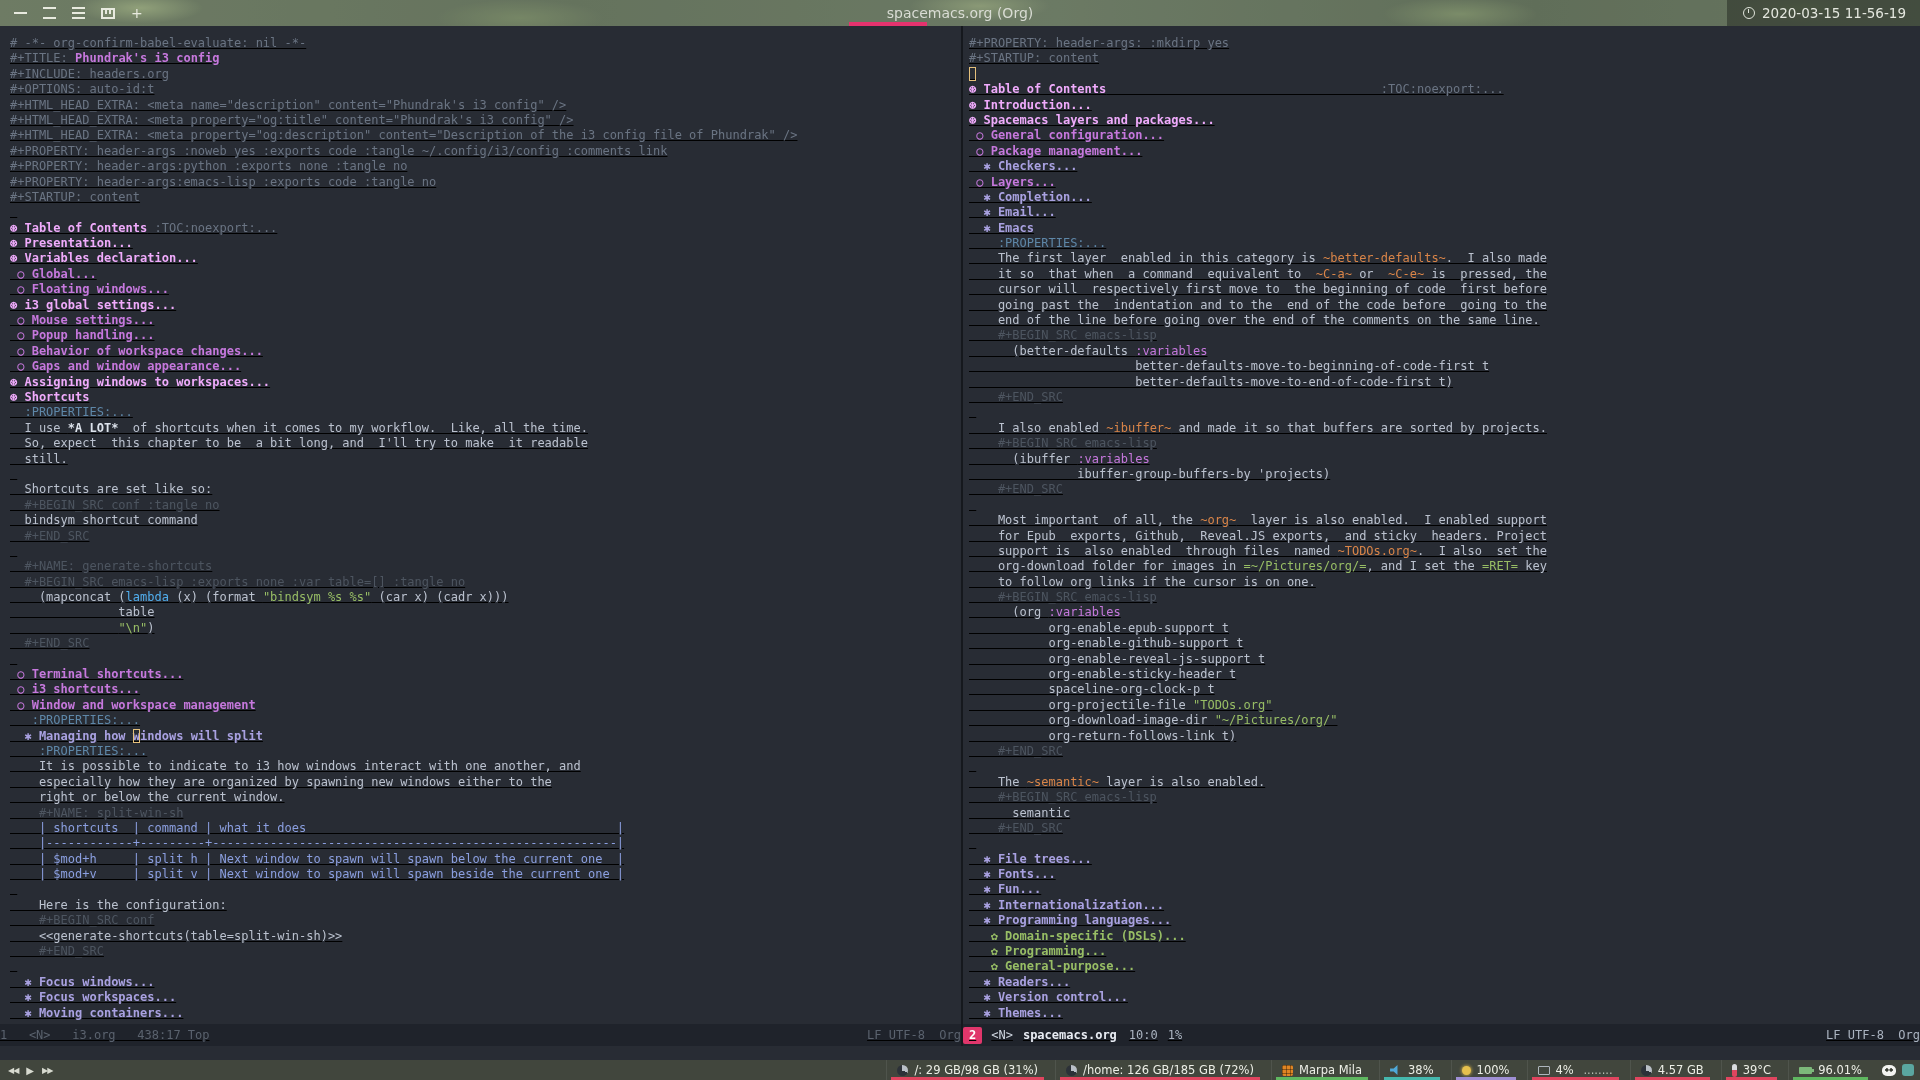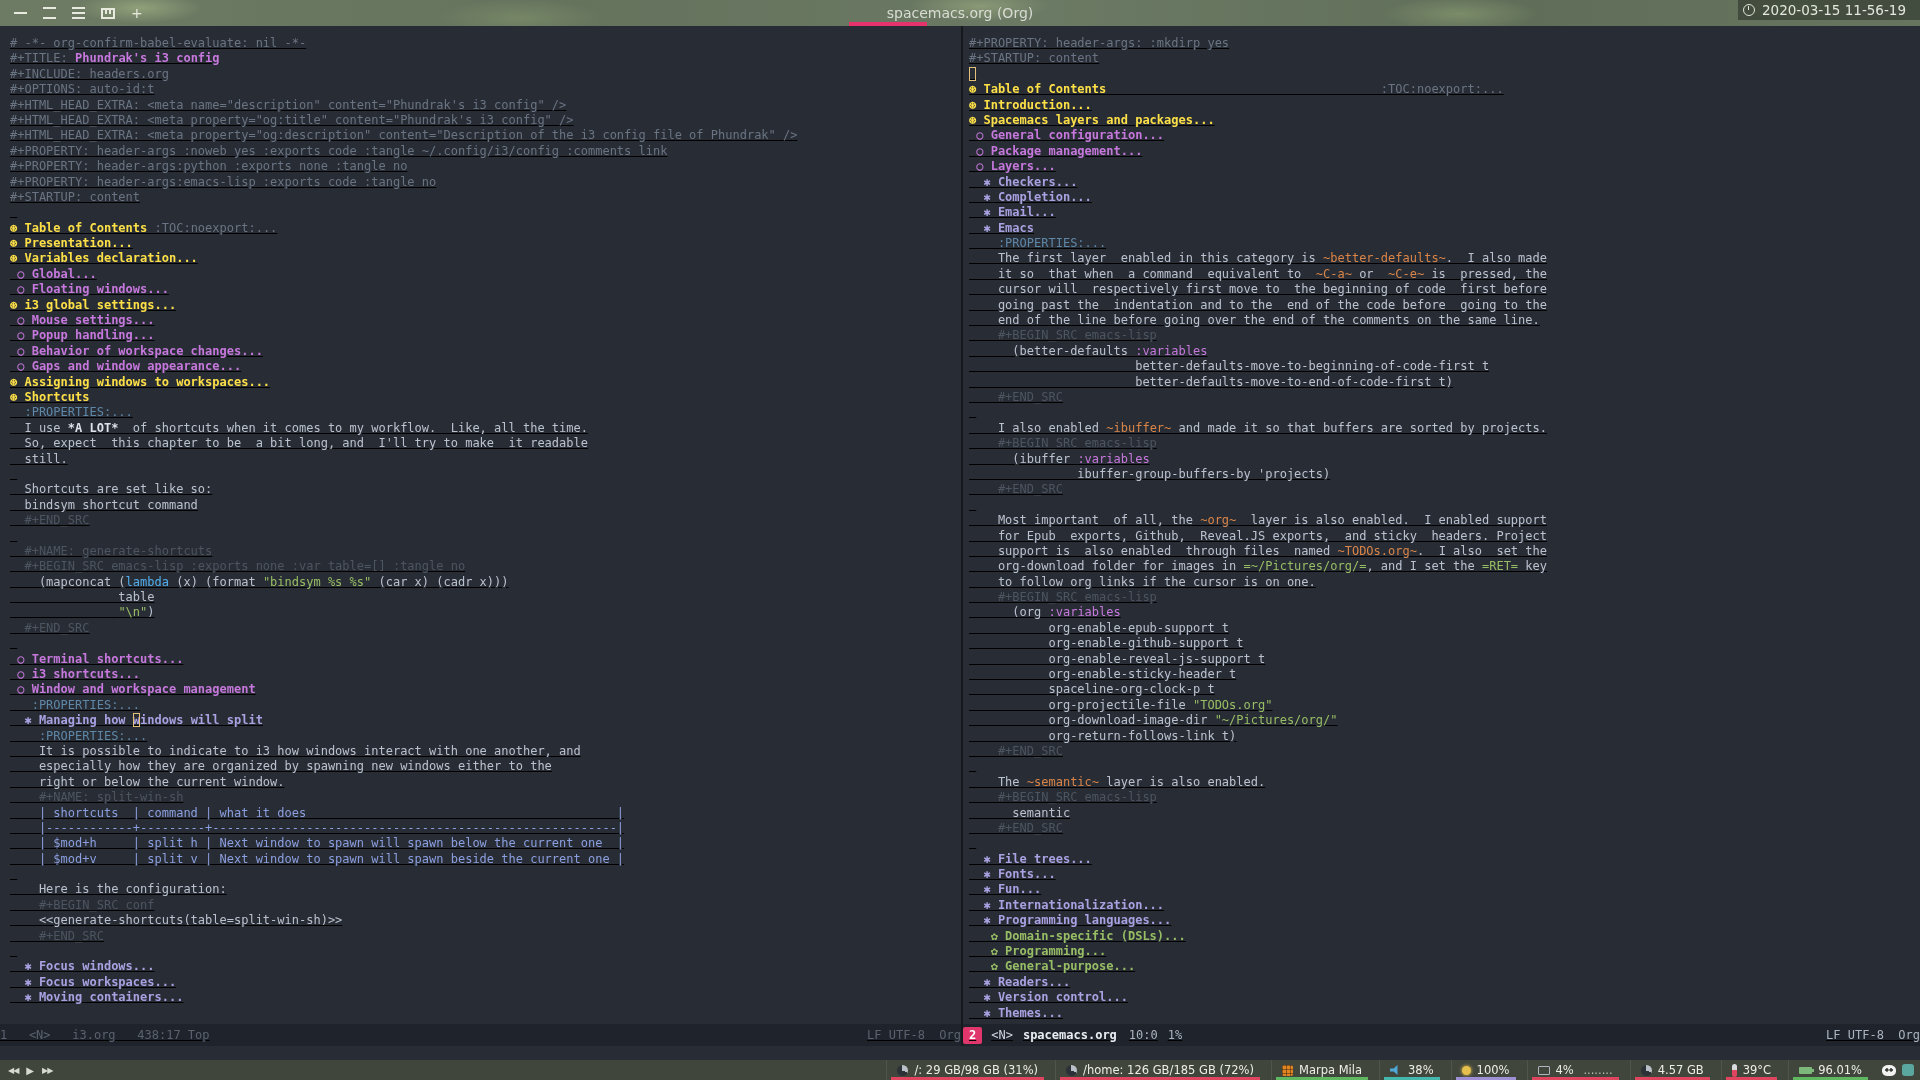--- a/index.html
+++ b/index.html
@@ -22,43 +22,43 @@
   .wsg{display:block;}
   .g1{width:13px;height:2px;background:#e8eadf;}
   .g2{width:13px;height:8px;border-top:2px solid #e8eadf;border-bottom:2px solid #e8eadf;}
   .g3{width:13px;height:12px;background:linear-gradient(#e8eadf 0 2px,transparent 2px 5px,#e8eadf 5px 7px,transparent 7px 10px,#e8eadf 10px 12px);}
   .g4{width:14px;height:11px;border:2px solid #e8eadf;display:flex;justify-content:space-evenly;align-items:flex-start;box-sizing:border-box;}
   .g4 i{display:block;width:2px;height:4px;background:#e8eadf;}
   .ws-plus{font-size:14px;font-family:"DejaVu Sans",sans-serif;}
   .tb-title{position:absolute;left:50%;top:0;transform:translateX(-50%);line-height:26px;
             color:#d9dcd4;font-size:14px;font-family:"DejaVu Sans",sans-serif;white-space:nowrap;}
   .tb-underline{position:absolute;left:849px;bottom:0;width:78px;height:4px;background:#e5336e;}
-  .tb-clock{position:absolute;right:0;top:0;height:20px;display:flex;align-items:center;gap:7px;
-            padding:0 14px 0 5px;background:rgba(38,44,36,.55);color:#e4e7df;font-size:13.5px;
+  .tb-clock{position:absolute;right:0;top:0;height:26px;display:flex;align-items:center;gap:7px;
+            padding:0 14px 0 16px;background:rgba(38,44,36,.55);color:#e4e7df;font-size:13.5px;
             font-family:"DejaVu Sans",sans-serif;}
   .clock-icon{display:inline-block;width:12px;height:12px;border:1.5px solid #dfe3da;border-radius:50%;position:relative;box-sizing:border-box;}
   .clock-icon::after{content:'';position:absolute;left:4px;top:1px;width:1.5px;height:4px;background:#dfe3da;}
 
   
   .frame{position:absolute;left:0;top:26px;width:1920px;height:1034px;display:flex;flex-direction:column;background:#282c34;}
   .windows{display:flex;flex-direction:row;height:1020px;text-decoration:underline;}
   .ewin{display:flex;flex-direction:column;height:100%;}
   .ewin.left{width:961px;}
   .ewin.right{flex:1;}
   .divider{width:2px;background:#15181d;}
   .buf{flex:1;overflow:hidden;padding:10px 0 0 10px;}
   .ewin.right .buf{padding-left:6px;}
   .line{height:15.4px;white-space:pre;font-size:12px;line-height:15.4px;color:#bbc2cf;}
 
   .f-text{color:#bbc2cf;}
   .f-cmt{color:#6a7483;}
   .f-srcmeta{color:#4d5560;}
   .f-drawer{color:#5e87a8;}
   .f-title{color:#c678dd;font-weight:bold;}
-  .f-h1{color:#fde047;font-weight:bold;}
+  .f-h1{color:#f0abfc;font-weight:bold;}
   .f-h2{color:#c678dd;font-weight:bold;}
   .f-h3{color:#a9a1e1;font-weight:bold;}
   .f-h4{color:#98be65;font-weight:bold;}
   .f-table{color:#8b9fe0;}
   .f-code{color:#da8548;}
   .f-verb{color:#98be65;}
   .f-str{color:#98be65;}
   .f-kw{color:#51afef;}
   .f-builtin{color:#c678dd;}
   .f-bold{color:#dde3ec;font-weight:bold;}
@@ -169,20 +169,21 @@
             <div class="line"><span class="f-h2"> ○ Behavior of workspace changes...</span></div>
             <div class="line"><span class="f-h2"> ○ Gaps and window appearance...</span></div>
             <div class="line"><span class="f-h1">⊛ Assigning windows to workspaces...</span></div>
             <div class="line"><span class="f-h1">⊛ Shortcuts</span></div>
             <div class="line"><span class="f-drawer">  :PROPERTIES:...</span></div>
             <div class="line"><span class="f-text">  I use </span><span class="f-bold">*A LOT*</span><span class="f-text">  of shortcuts when it comes to my workflow.  Like, all the time.</span></div>
             <div class="line"><span class="f-text">  So, expect  this chapter to be  a bit long, and  I'll try to make  it readable</span></div>
             <div class="line"><span class="f-text">  still.</span></div>
             <div class="line"> </div>
             <div class="line"><span class="f-text">  Shortcuts are set like so:</span></div>
+            <div class="line"><span class="f-srcmeta">  #+BEGIN_SRC conf :tangle no</span></div>
             <div class="line"><span class="f-text">  bindsym shortcut command</span></div>
             <div class="line"><span class="f-srcmeta">  #+END_SRC</span></div>
             <div class="line"> </div>
             <div class="line"><span class="f-srcmeta">  #+NAME: generate-shortcuts</span></div>
             <div class="line"><span class="f-srcmeta">  #+BEGIN_SRC emacs-lisp :exports none :var table=[] :tangle no</span></div>
             <div class="line"><span class="f-text">    (mapconcat (</span><span class="f-kw">lambda</span><span class="f-text"> (x) (format </span><span class="f-str">"bindsym %s %s"</span><span class="f-text"> (car x) (cadr x)))</span></div>
             <div class="line"><span class="f-text">               table</span></div>
             <div class="line"><span class="f-text">               </span><span class="f-str">"\n"</span><span class="f-text">)</span></div>
             <div class="line"><span class="f-srcmeta">  #+END_SRC</span></div>
             <div class="line"> </div>
@@ -221,22 +222,22 @@
       <section class="ewin right">
         <div class="buf" id="buf-right">
             <div class="line"><span class="f-cmt">#+PROPERTY: header-args: :mkdirp yes</span></div>
             <div class="line"><span class="f-cmt">#+STARTUP: content</span></div>
             <div class="line"><span class="f-cursor"> </span></div>
             <div class="line"><span class="f-h1">⊛ Table of Contents</span><span class="f-cmt">                                      :TOC:noexport:...</span></div>
             <div class="line"><span class="f-h1">⊛ Introduction...</span></div>
             <div class="line"><span class="f-h1">⊛ Spacemacs layers and packages...</span></div>
             <div class="line"><span class="f-h2"> ○ General configuration...</span></div>
             <div class="line"><span class="f-h2"> ○ Package management...</span></div>
+            <div class="line"><span class="f-h3">  ✱ Checkers...</span></div>
             <div class="line"><span class="f-h2"> ○ Layers...</span></div>
-            <div class="line"><span class="f-h3">  ✱ Checkers...</span></div>
             <div class="line"><span class="f-h3">  ✱ Completion...</span></div>
             <div class="line"><span class="f-h3">  ✱ Email...</span></div>
             <div class="line"><span class="f-h3">  ✱ Emacs</span></div>
             <div class="line"><span class="f-drawer">    :PROPERTIES:...</span></div>
             <div class="line"><span class="f-text">    The first layer  enabled in this category is </span><span class="f-code">~better-defaults~</span><span class="f-text">.  I also made</span></div>
             <div class="line"><span class="f-text">    it so  that when  a command  equivalent to  </span><span class="f-code">~C-a~</span><span class="f-text"> or  </span><span class="f-code">~C-e~</span><span class="f-text"> is  pressed, the</span></div>
             <div class="line"><span class="f-text">    cursor will  respectively first move to  the beginning of code  first before</span></div>
             <div class="line"><span class="f-text">    going past the  indentation and to the  end of the code before  going to the</span></div>
             <div class="line"><span class="f-text">    end of the line before going over the end of the comments on the same line.</span></div>
             <div class="line"><span class="f-srcmeta">    #+BEGIN_SRC emacs-lisp</span></div>

